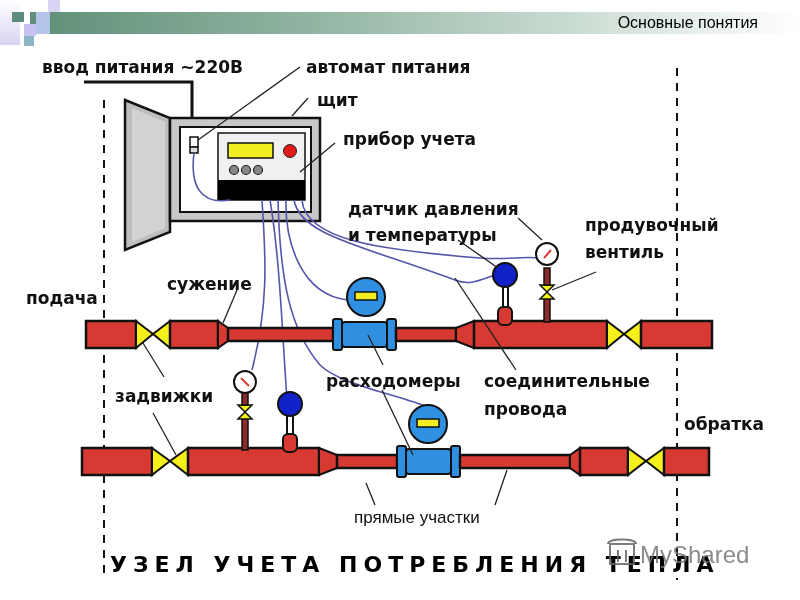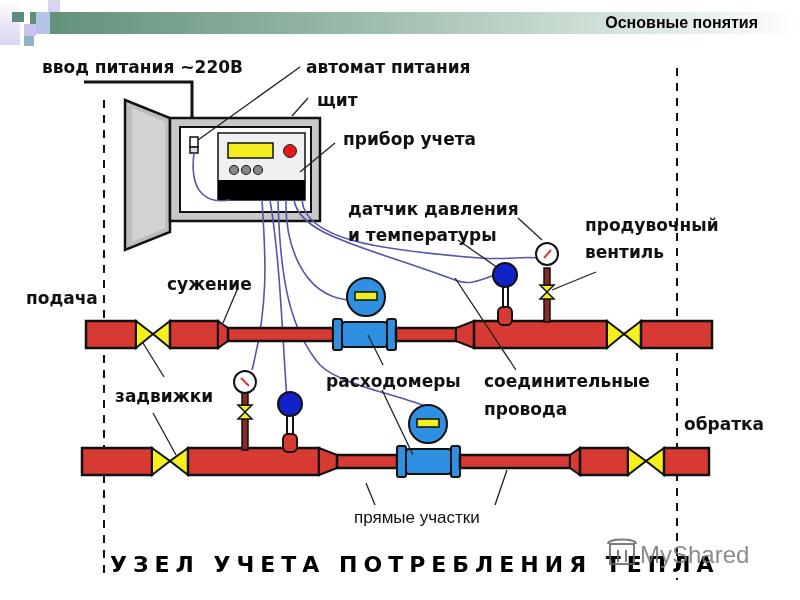--- a/index.html
+++ b/index.html
@@ -1,21 +1,21 @@
 <!DOCTYPE html>
 <html><head>
 <meta charset="utf-8">
 <style>
   html, body { margin: 0; padding: 0; background: #ffffff; }
   body { width: 800px; height: 600px; position: relative; overflow: hidden; font-family: "DejaVu Sans", sans-serif; }
   #header-bar { position: absolute; left: 30px; top: 12px; width: 770px; height: 22px;
     background: linear-gradient(to right, #5f8f78 0%, #8fb3a0 35%, #c9dbd1 70%, #ffffff 100%); }
   #deco-squares .sq { position: absolute; }
   #slide-title { position: absolute; right: 42px; top: 14px; font-family: "Liberation Sans", sans-serif;
-    font-weight: bold; font-size: 16px; color: #000; }
+    font-weight: normal; font-size: 16px; color: #000; }
   svg#diagram { position: absolute; left: 0; top: 0; }
   .lbl { font-family: "DejaVu Sans", sans-serif; font-weight: bold; font-size: 17px; fill: #111; }
   .lbl-title { font-family: "DejaVu Sans", sans-serif; font-weight: bold; font-size: 22px; fill: #000; letter-spacing: 6px; }
   .lbl-narrow { font-family: "Liberation Sans", sans-serif; font-size: 17px; fill: #111; }
   .watermark { font-family: "Liberation Sans", sans-serif; font-size: 24px; fill: #777; }
 </style>
 </head>
 <body>
 
 <div id="header-bar"></div>

